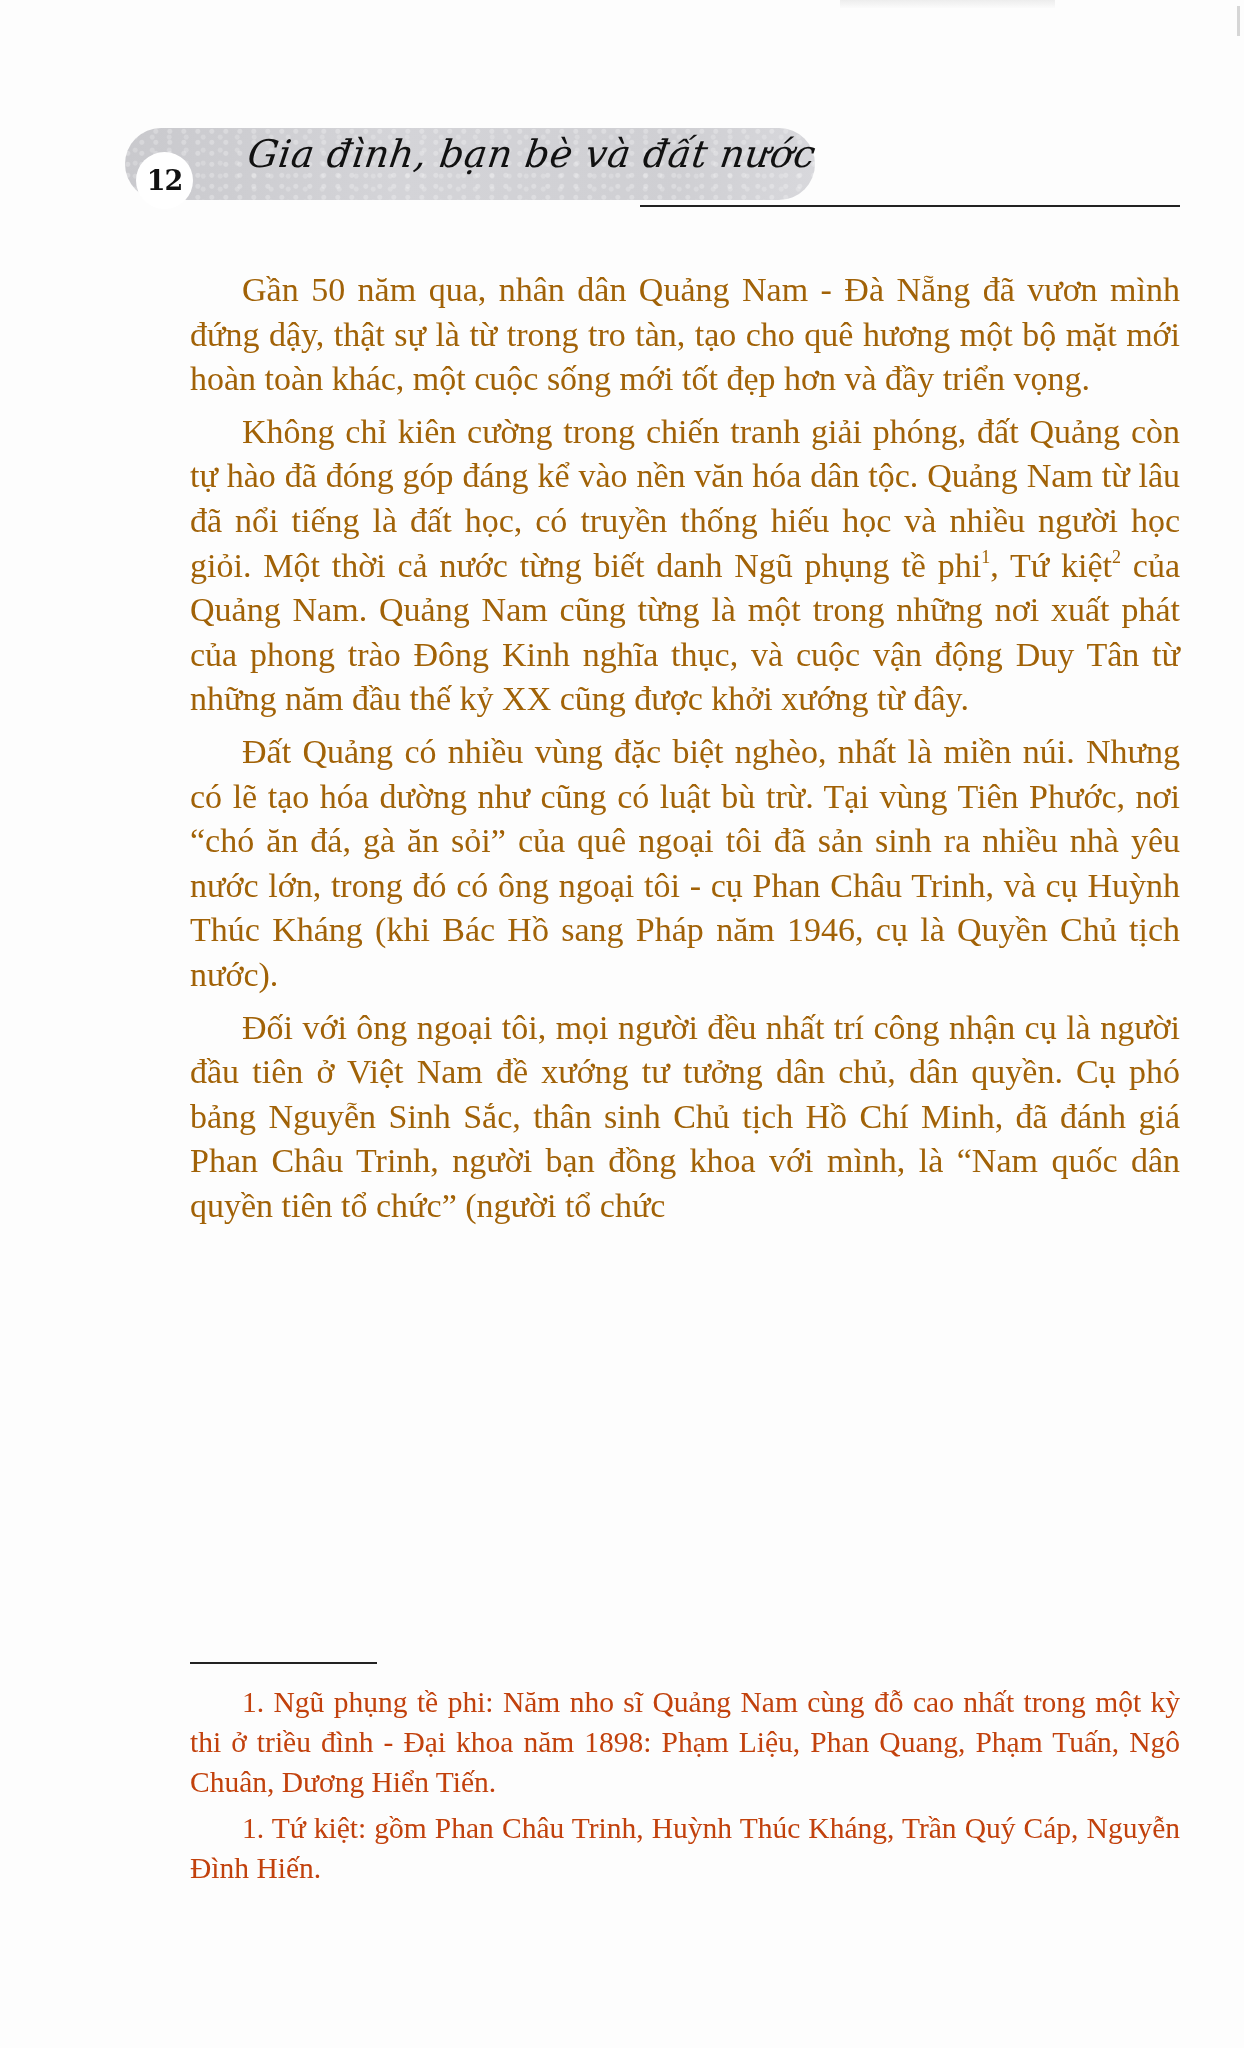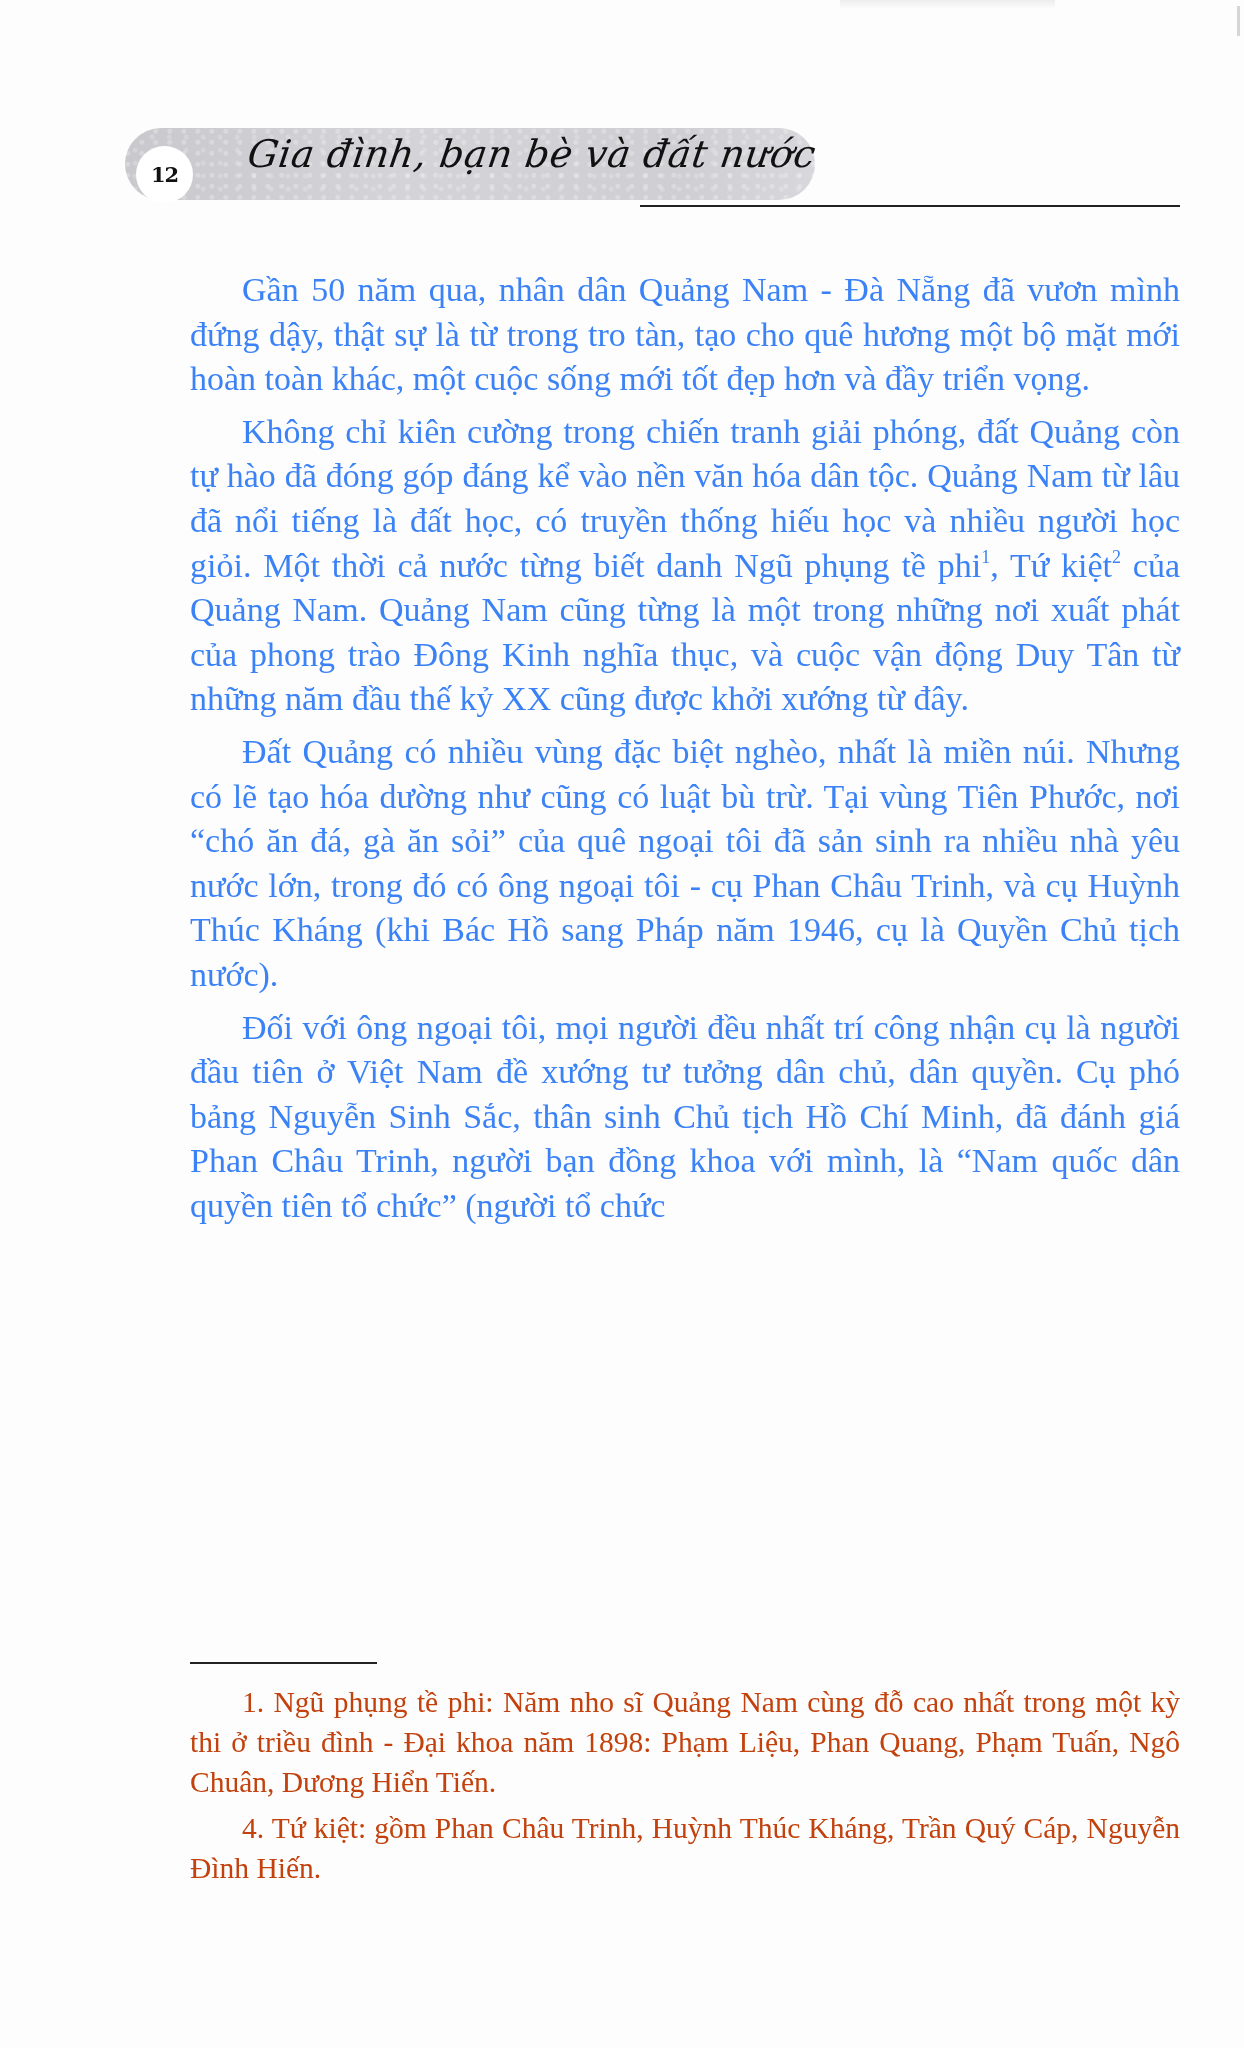--- a/index.html
+++ b/index.html
@@ -47,31 +47,31 @@
       border-radius: 36px;
       background:
         radial-gradient(circle at 20% 30%, rgba(255,255,255,0.25) 0 2px, transparent 3px),
         radial-gradient(circle at 60% 70%, rgba(255,255,255,0.2) 0 2px, transparent 3px),
         linear-gradient(90deg, #c9c9cd 0%, #d4d4d8 40%, #cfcfd3 80%, #d8d8dc 100%);
       background-size: 14px 11px, 17px 13px, 100% 100%;
     }
     .page-number-circle {
       position: absolute;
       left: 136px;
-      top: 146px;
+      top: 152px;
       width: 57px;
       height: 57px;
       border-radius: 50%;
       background: #ffffff;
       display: flex;
       align-items: center;
       justify-content: center;
       font-family: "DejaVu Serif", serif;
       font-weight: bold;
-      font-size: 21px;
+      font-size: 27px;
       color: #111;
       letter-spacing: -1px;
     }
     .running-title {
       position: absolute;
       left: 248px;
       top: 132px;
       font-family: "DejaVu Serif", "Liberation Serif", serif;
       font-style: italic;
       font-size: 38px;
@@ -92,21 +92,21 @@
     
     .body-text {
       position: absolute;
       left: 190px;
       top: 268px;
       width: 990px;
       font-family: "Liberation Serif", "DejaVu Serif", serif;
       font-size: 34px;
       line-height: 44.6px;
       text-align: justify;
-      color: #3b82f6;
+      color: #a16207;
     }
     .body-text p {
       margin: 0 0 8px 0;
       text-indent: 52px;
     }
     sup {
       font-size: 18px;
       line-height: 0;
       vertical-align: 14px;
     }
@@ -151,15 +151,15 @@
   <div class="body-text">
     <p>Gần 50 năm qua, nhân dân Quảng Nam - Đà Nẵng đã vươn mình đứng dậy, thật sự là từ trong tro tàn, tạo cho quê hương một bộ mặt mới hoàn toàn khác, một cuộc sống mới tốt đẹp hơn và đầy triển vọng.</p>
     <p><span>Không chỉ kiên cường trong chiến tranh giải phóng, đất Quảng còn tự hào đã đóng góp đáng kể vào nền văn hóa dân tộc. Quảng Nam từ lâu đã nổi tiếng là đất học, có truyền thống hiếu học và nhiều người học giỏi. Một thời cả nước từng biết danh Ngũ phụng tề phi</span><sup>1</sup><span>, Tứ kiệt</span><sup>2</sup><span> của Quảng Nam. Quảng Nam cũng từng là một trong những nơi xuất phát của phong trào Đông Kinh nghĩa thục, và cuộc vận động Duy Tân từ những năm đầu thế kỷ XX cũng được khởi xướng từ đây.</span></p>
     <p>Đất Quảng có nhiều vùng đặc biệt nghèo, nhất là miền núi. Nhưng có lẽ tạo hóa dường như cũng có luật bù trừ. Tại vùng Tiên Phước, nơi “chó ăn đá, gà ăn sỏi” của quê ngoại tôi đã sản sinh ra nhiều nhà yêu nước lớn, trong đó có ông ngoại tôi - cụ Phan Châu Trinh, và cụ Huỳnh Thúc Kháng (khi Bác Hồ sang Pháp năm 1946, cụ là Quyền Chủ tịch nước).</p>
     <p>Đối với ông ngoại tôi, mọi người đều nhất trí công nhận cụ là người đầu tiên ở Việt Nam đề xướng tư tưởng dân chủ, dân quyền. Cụ phó bảng Nguyễn Sinh Sắc, thân sinh Chủ tịch Hồ Chí Minh, đã đánh giá Phan Châu Trinh, người bạn đồng khoa với mình, là “Nam quốc dân quyền tiên tổ chức” (người tổ chức</p>
   </div>
 
   <div class="fn-rule"></div>
   <div class="footnotes">
     <p>1. Ngũ phụng tề phi: Năm nho sĩ Quảng Nam cùng đỗ cao nhất trong một kỳ thi ở triều đình - Đại khoa năm 1898: Phạm Liệu, Phan Quang, Phạm Tuấn, Ngô Chuân, Dương Hiển Tiến.</p>
-    <p>4. Tứ kiệt: gồm Phan Châu Trinh, Huỳnh Thúc Kháng, Trần Quý Cáp, Nguyễn Đình Hiến.</p>
+    <p>1. Tứ kiệt: gồm Phan Châu Trinh, Huỳnh Thúc Kháng, Trần Quý Cáp, Nguyễn Đình Hiến.</p>
   </div>
 </div>
 
 </body></html>

